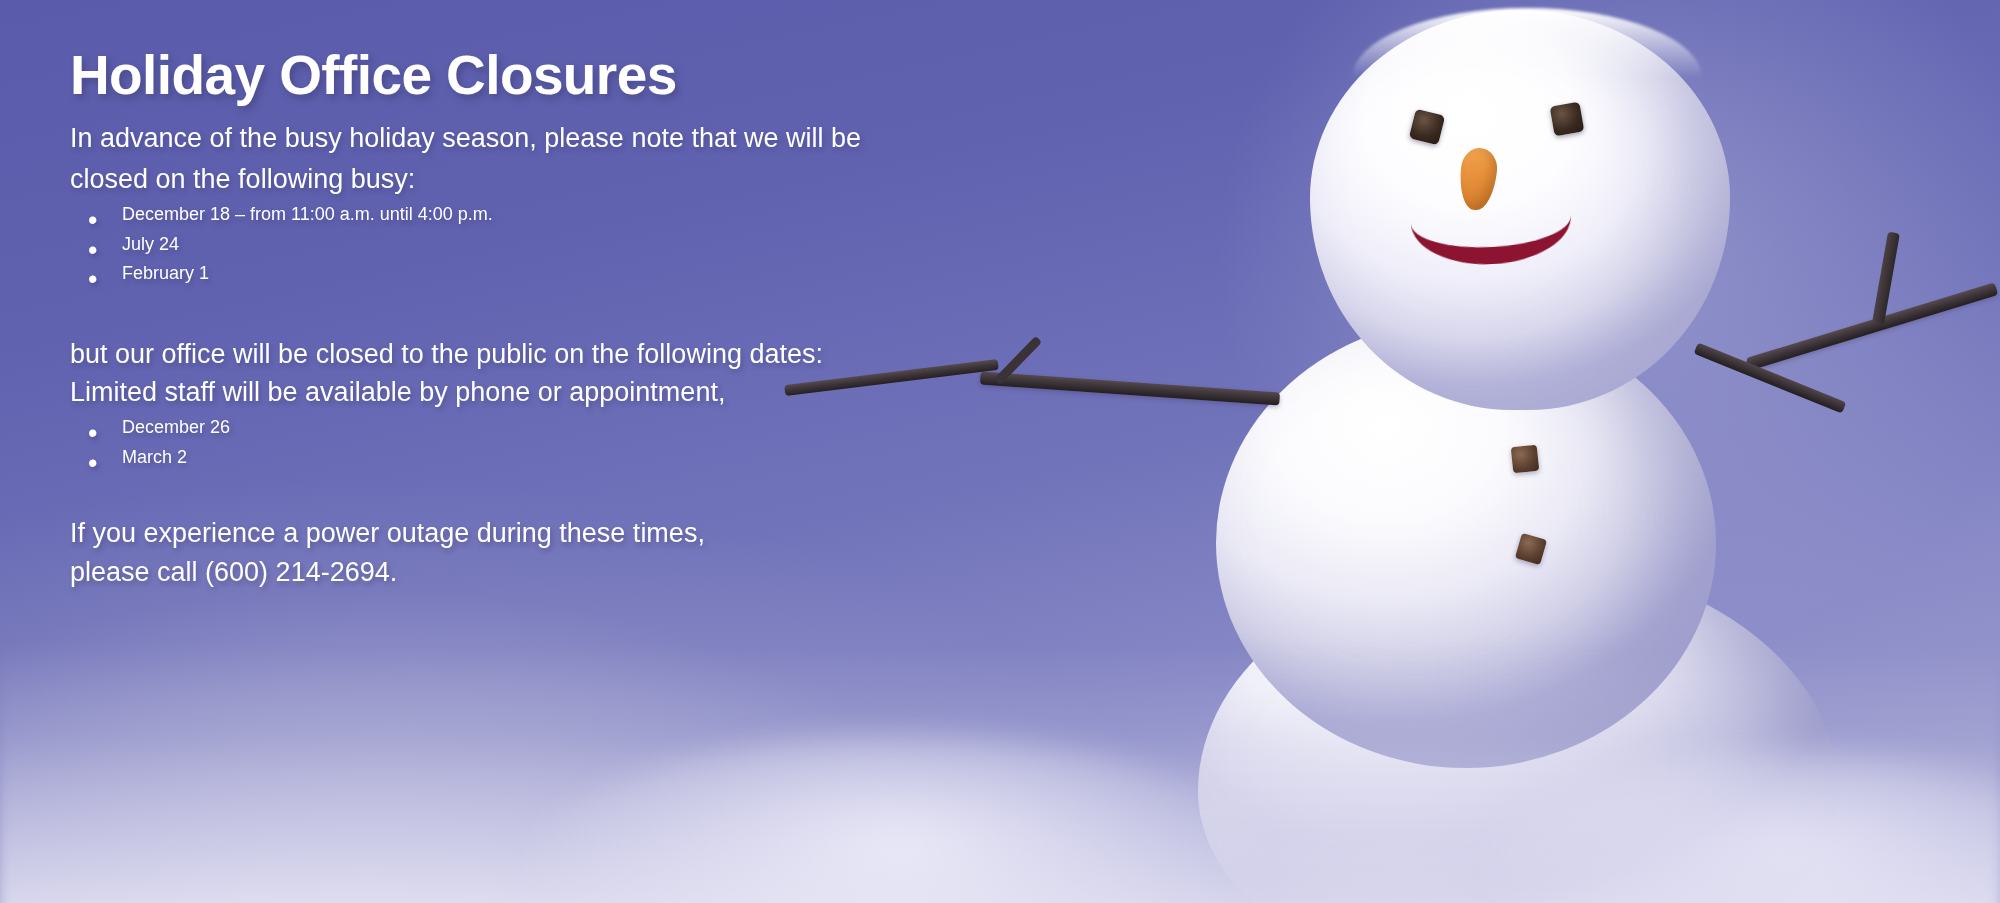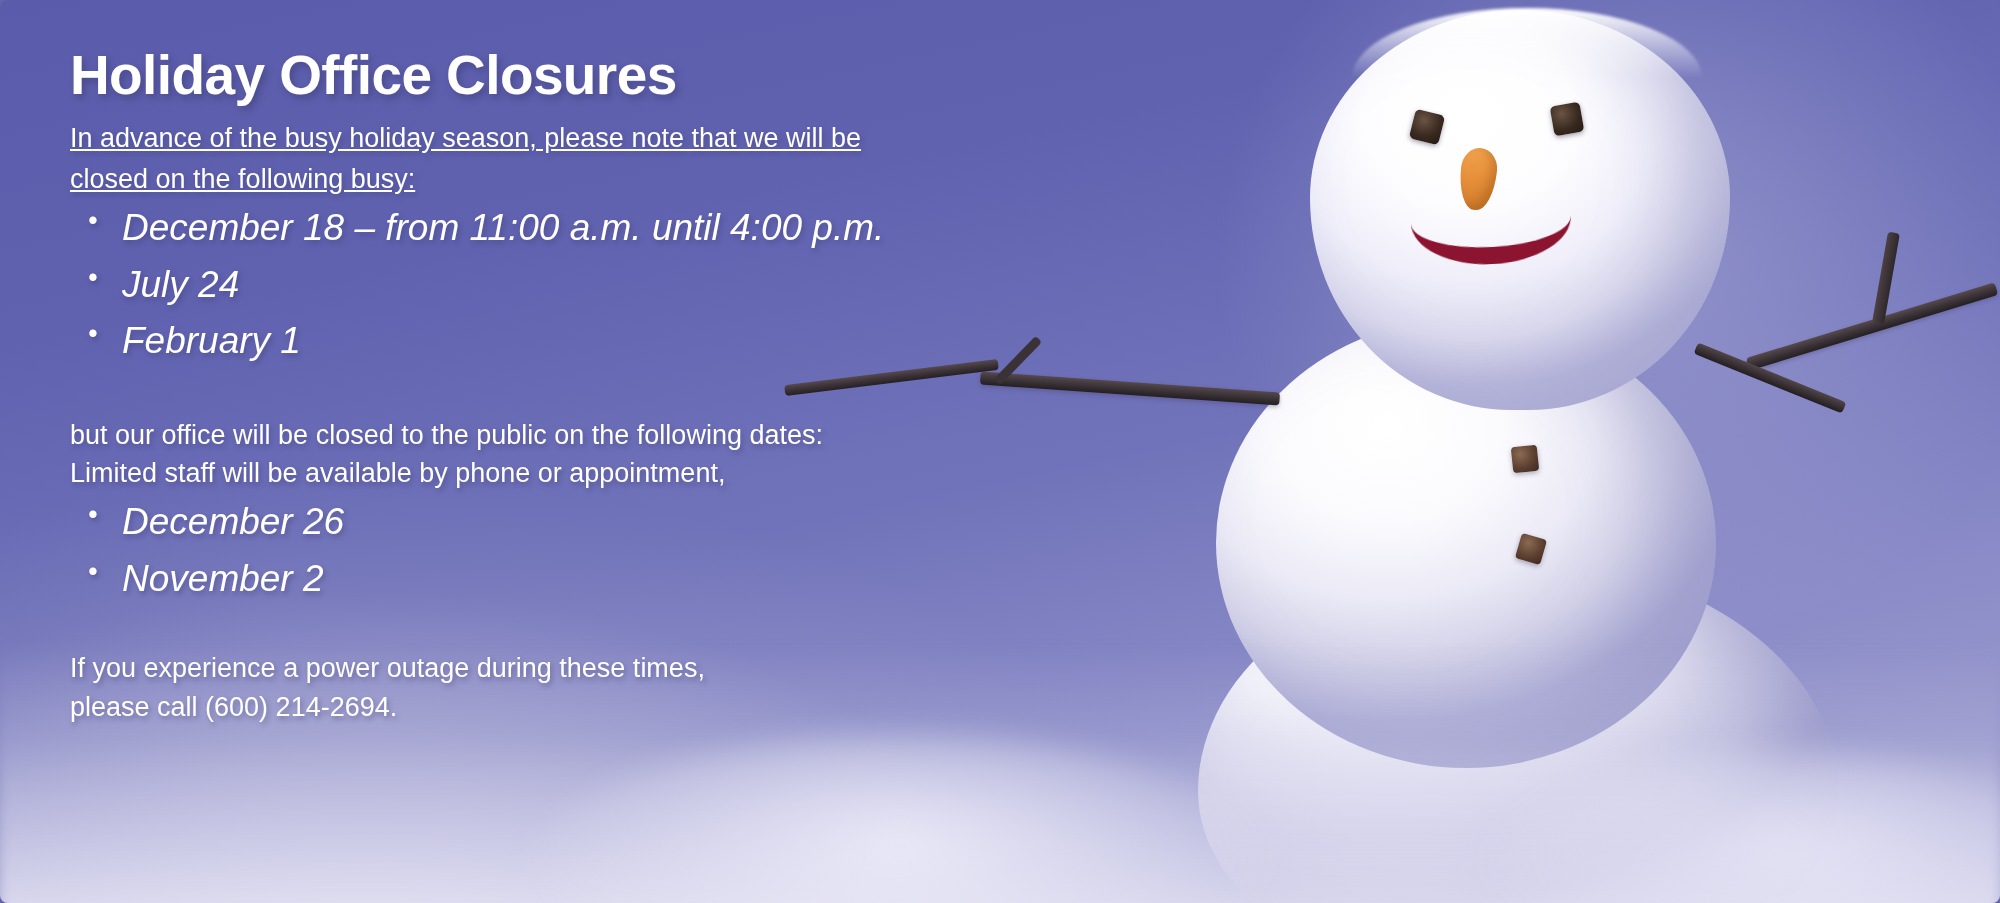--- a/index.html
+++ b/index.html
@@ -22,21 +22,20 @@
                       rgba(214,212,232,0.95) 0%,
                       rgba(190,188,220,0.55) 38%,
                       rgba(160,160,205,0.18) 62%,
                       rgba(255,255,255,0) 80%),
       linear-gradient(168deg,
                       #5a5cab 0%,
                       #6062b0 26%,
                       #7173ba 52%,
                       #8b8cc8 74%,
                       #a5a4d2 100%);
-    border-radius: 8px;
   }
 
   
   .scene {
     position:absolute; inset:0;
     pointer-events:none;
   }
 
   
   .sky-glow {
@@ -220,34 +219,33 @@
     line-height:1.08;
     margin-bottom:14px;
     text-shadow:3px 4px 7px rgba(55,52,105,0.48);
   }
 
   .para {
     font-size:27px;
     line-height:1.42;
     font-weight:400;
   }
-  .para.intro { margin-bottom:2px;text-decoration:underline; }
+  .para.intro { margin-bottom:2px; }
 
   ul.dates {
     list-style:none;
     margin:2px 0 0 0;
     padding:0;
   }
   ul.dates li {
     position:relative;
-    font-size:37px;
+    font-size:18px;
     line-height:1.42;
     padding-left:52px;
     margin:4px 0;
-    font-style:italic;
   }
   ul.dates li::before {
     content:"\2022";
     position:absolute;
     left:18px; top:-1px;
     font-size:27px;
   }
 
   .gap { height:44px; }
   .gap-sm { height:40px; }
@@ -299,21 +297,21 @@
       <li>February 1</li>
     </ul>
 
     <div class="gap"></div>
 
     <div class="para">but our office will be closed to the public on the following dates:</div>
     <div class="para">Limited staff will be available by phone or appointment,</div>
 
     <ul class="dates">
       <li>December 26</li>
-      <li>November 2</li>
+      <li>March 2</li>
     </ul>
 
     <div class="gap-sm"></div>
 
     <div class="para">If you experience a power outage during these times,</div>
     <div class="para">please call (600) 214-2694.</div>
 
   </div>
 </div>
 

